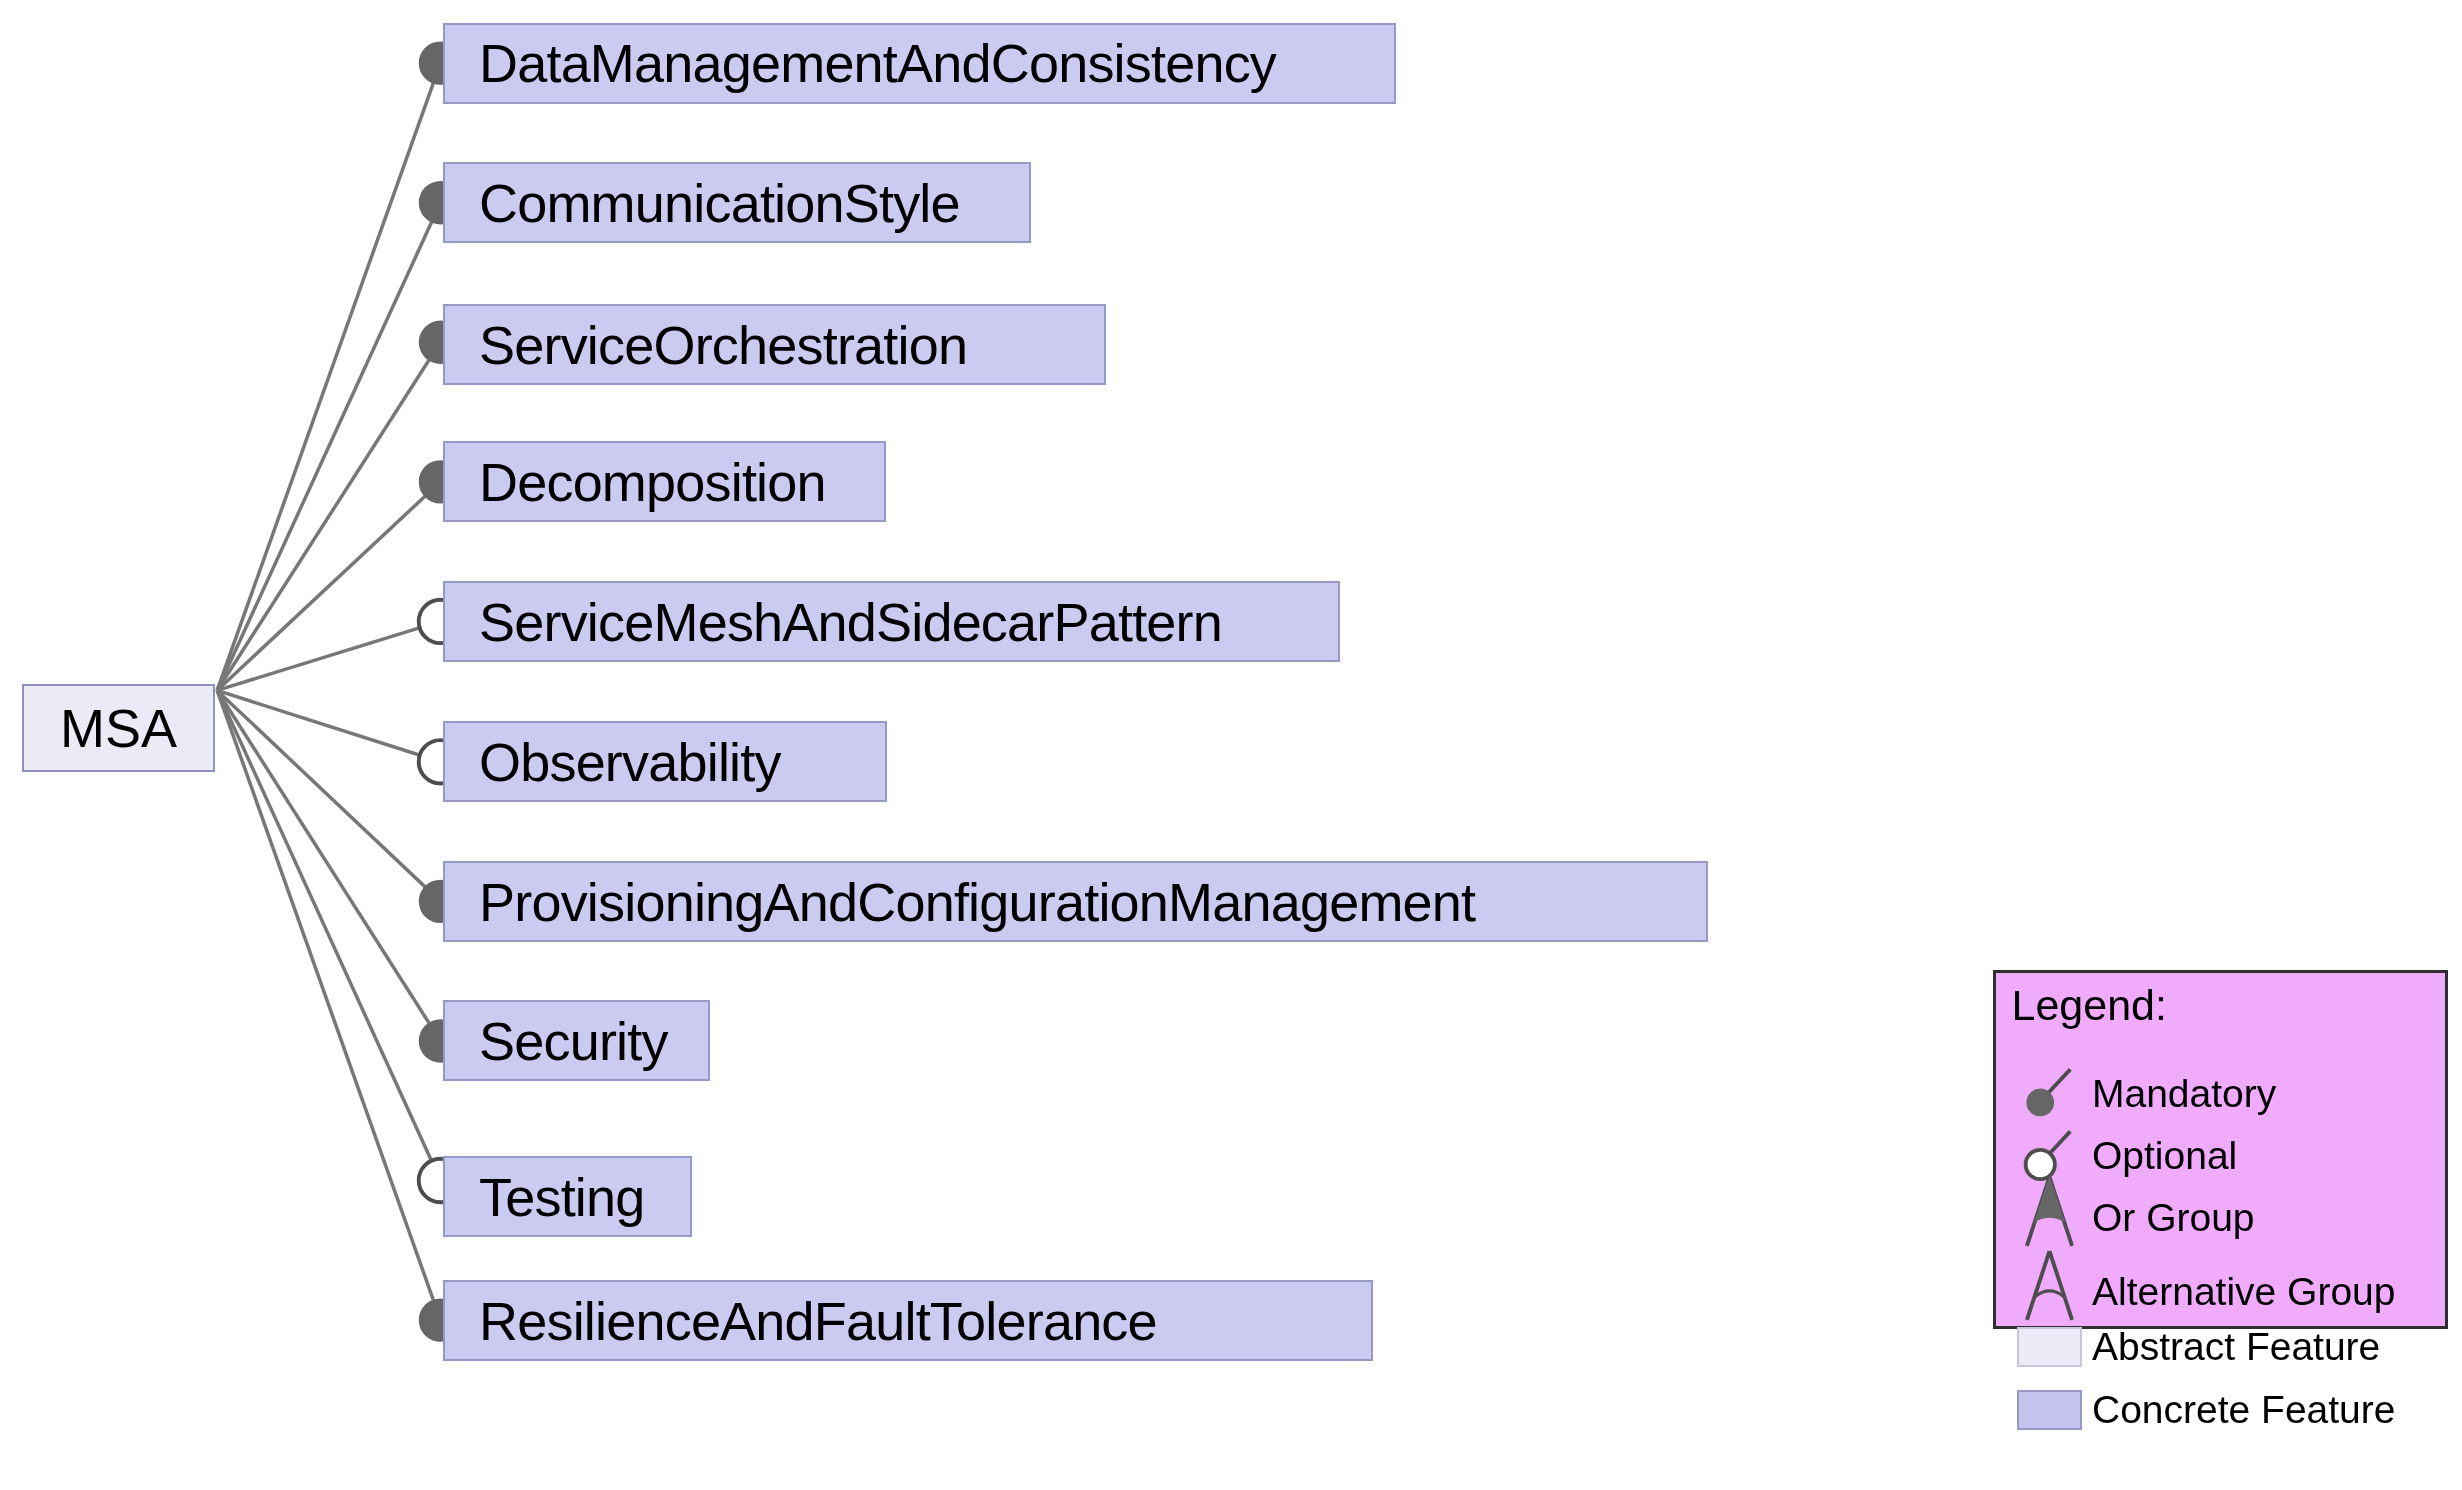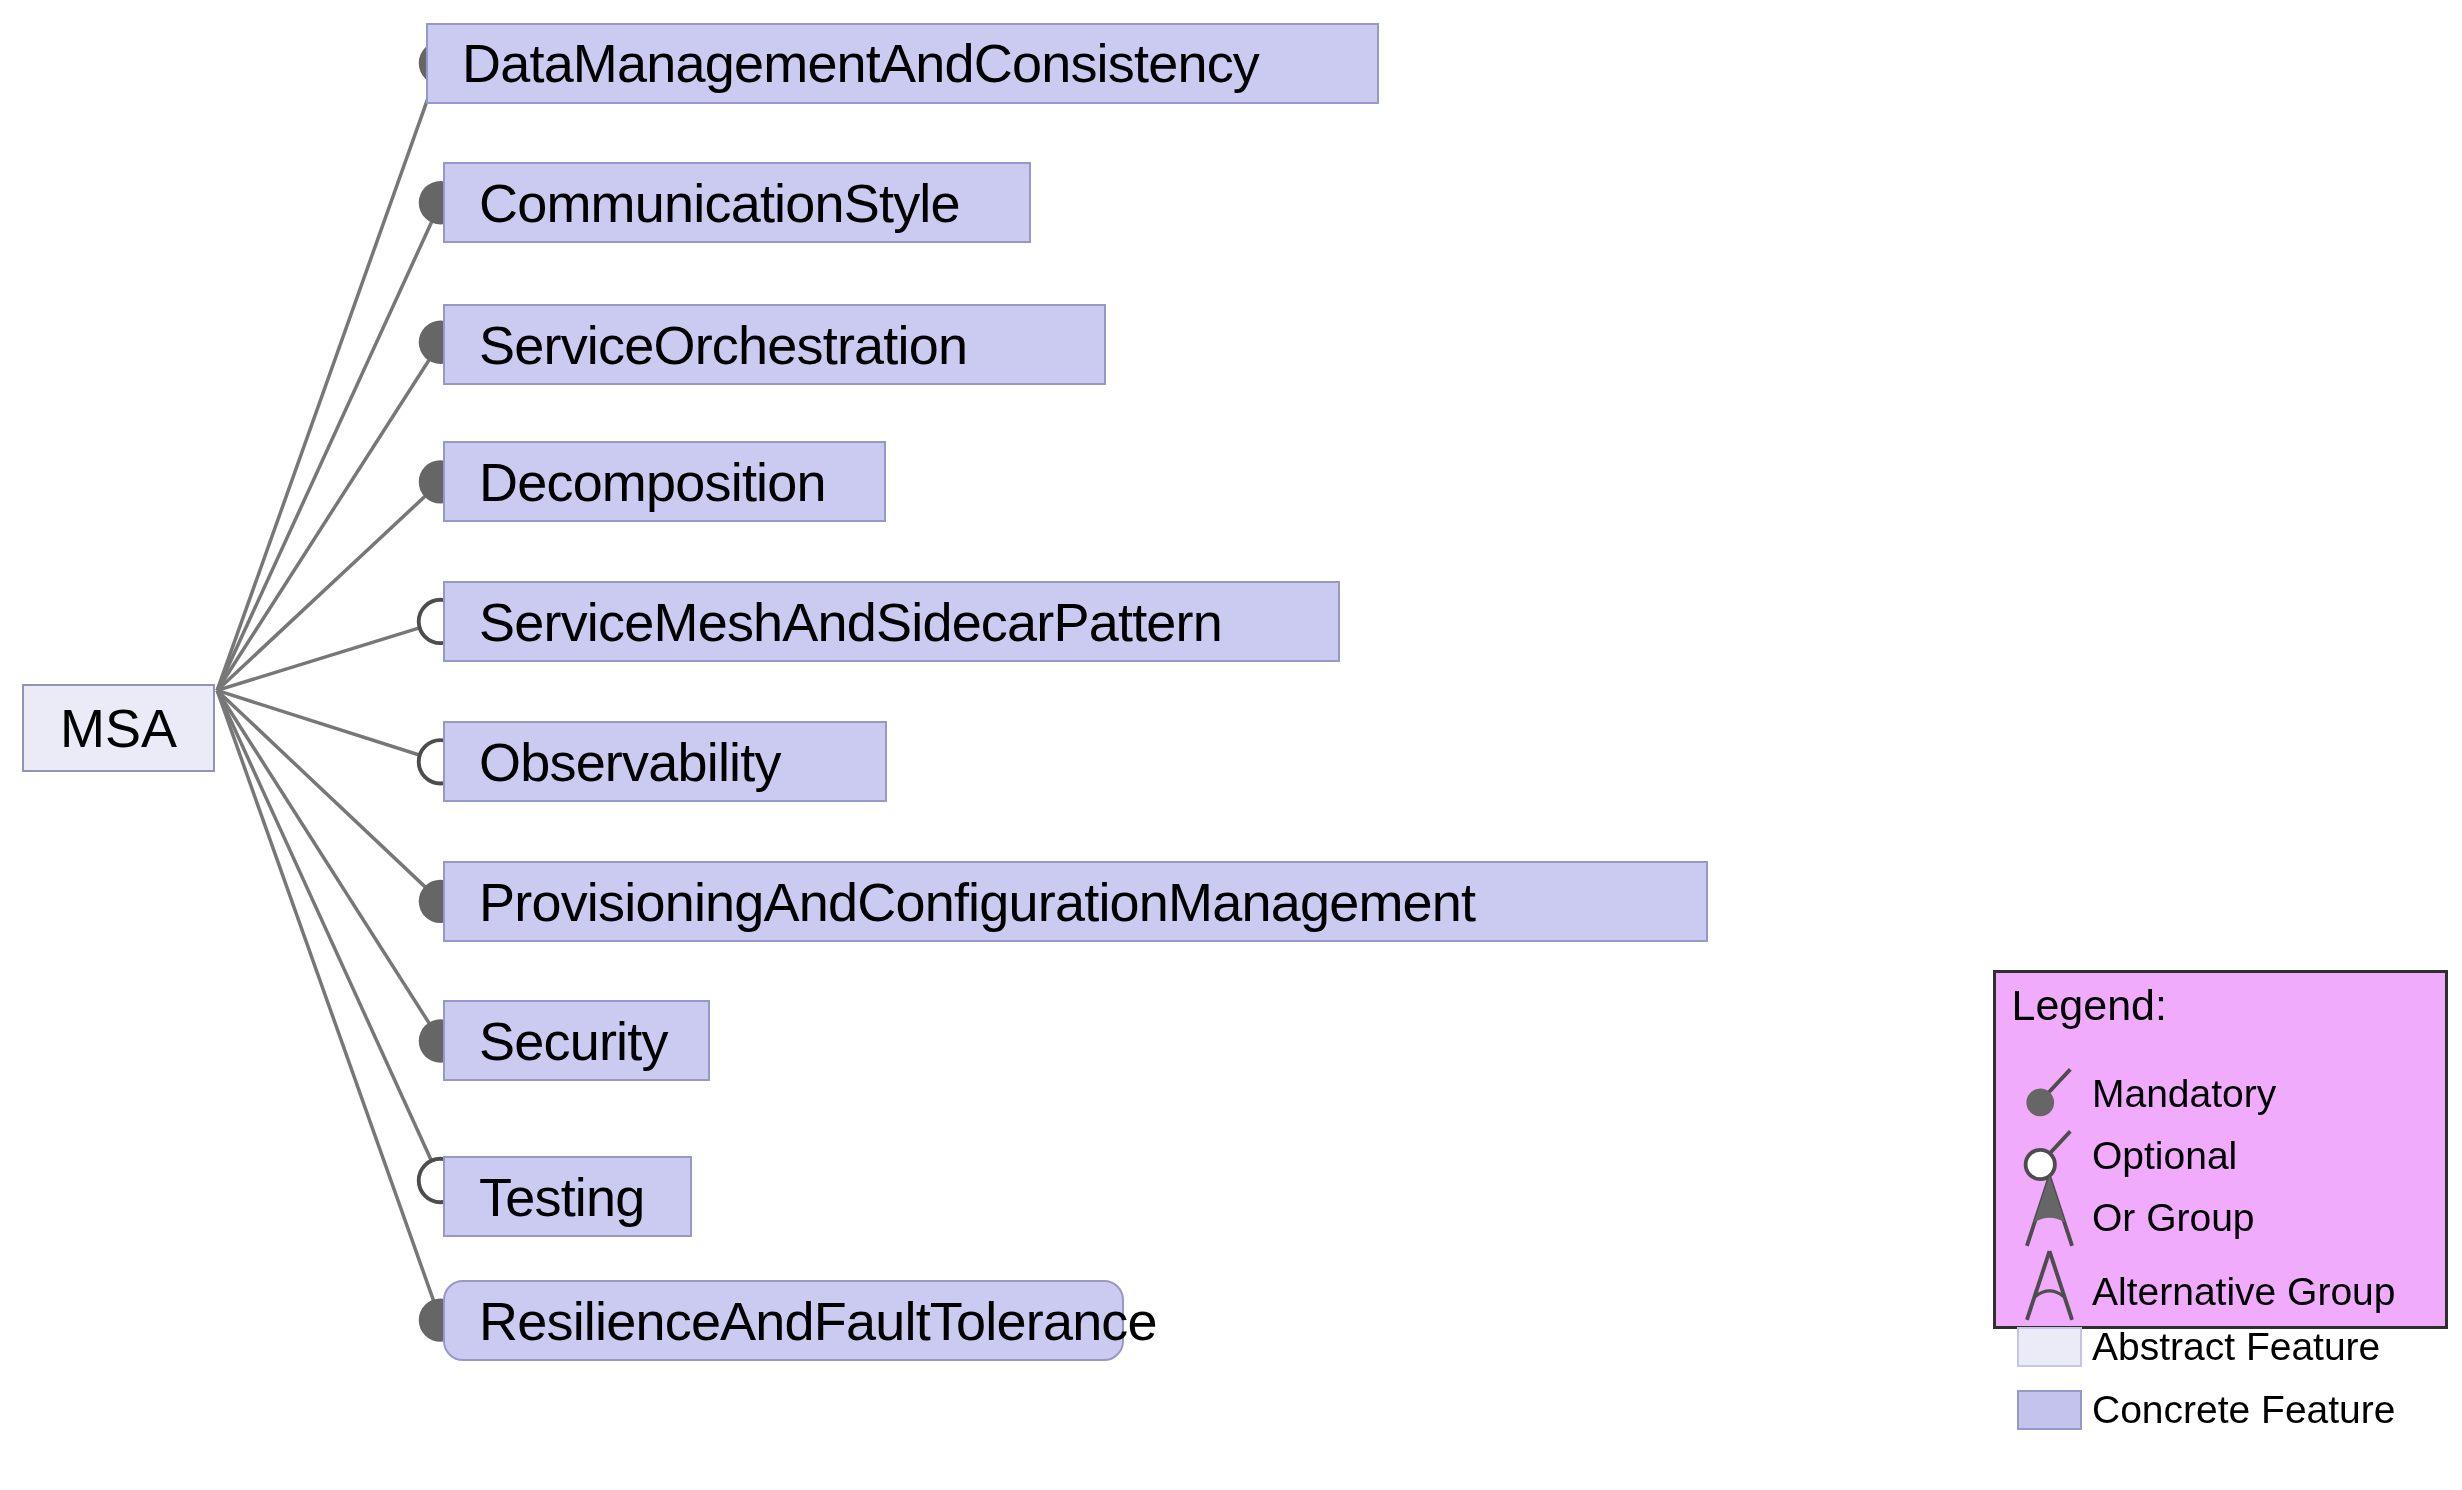--- a/index.html
+++ b/index.html
@@ -115,30 +115,30 @@
       <circle cx="568" cy="982" r="28" fill="#ffffff" stroke="#4d4d4d" stroke-width="5"></circle>
       <circle cx="568" cy="1162" r="28" fill="#666666"></circle>
       <circle cx="568" cy="1342" r="28" fill="#666666"></circle>
       <circle cx="568" cy="1522" r="28" fill="#ffffff" stroke="#4d4d4d" stroke-width="5"></circle>
       <circle cx="568" cy="1702" r="28" fill="#666666"></circle>
     </svg>
 
   <div class="root-box" id="root-node" style="left:22px; top:648px; width:193px; height:88px;margin-top:36px;">MSA</div>
 
   <div id="feature-nodes">
-      <div class="feature-box" style="left: 426px; top: 22.5px; width: 953px;">DataManagementAndConsistency</div>
+      <div class="feature-box" style="left: 443px; top: 22.5px; width: 953px;">DataManagementAndConsistency</div>
       <div class="feature-box" style="left: 443px; top: 162px; width: 588px;">CommunicationStyle</div>
       <div class="feature-box" style="left: 443px; top: 304px; width: 663px;">ServiceOrchestration</div>
       <div class="feature-box" style="left: 443px; top: 441px; width: 443px;">Decomposition</div>
       <div class="feature-box" style="left: 443px; top: 581px; width: 897px;">ServiceMeshAndSidecarPattern</div>
       <div class="feature-box" style="left: 443px; top: 721px; width: 444px;">Observability</div>
       <div class="feature-box" style="left: 443px; top: 861px; width: 1265px;">ProvisioningAndConfigurationManagement</div>
       <div class="feature-box" style="left: 443px; top: 1000px; width: 267px;">Security</div>
       <div class="feature-box" style="left: 443px; top: 1140px; width: 249px; margin-top: 16px;">Testing</div>
-      <div class="feature-box" style="left: 443px; top: 1280px; width: 681px; border-radius: 20px;">ResilienceAndFaultTolerance</div>
+      <div class="feature-box" style="left: 443px; top: 1280px; width: 930px;">ResilienceAndFaultTolerance</div>
     </div>
 
   <div class="legend">
     <div class="legend-title">Legend:</div>
     <div id="legend-rows">
         <div class="legend-row" style="top: 90px;">
           <div class="legend-icon-cell">
             <svg width="57" height="62" viewBox="0 0 74 80" style="overflow:visible">
               <line x1="34" y1="40" x2="64" y2="8" stroke="#4d4d4d" stroke-width="5"></line>
               <circle cx="25" cy="51" r="18" fill="#666666"></circle>

